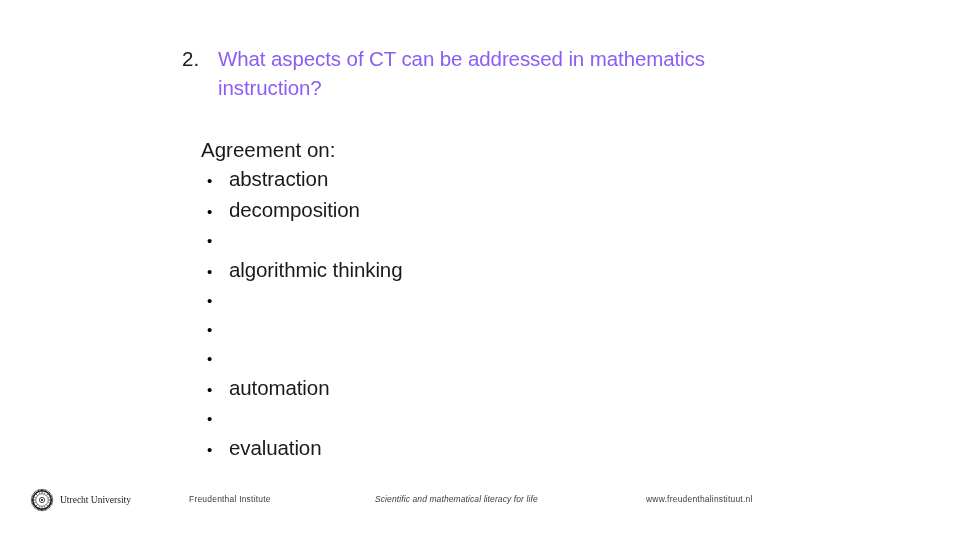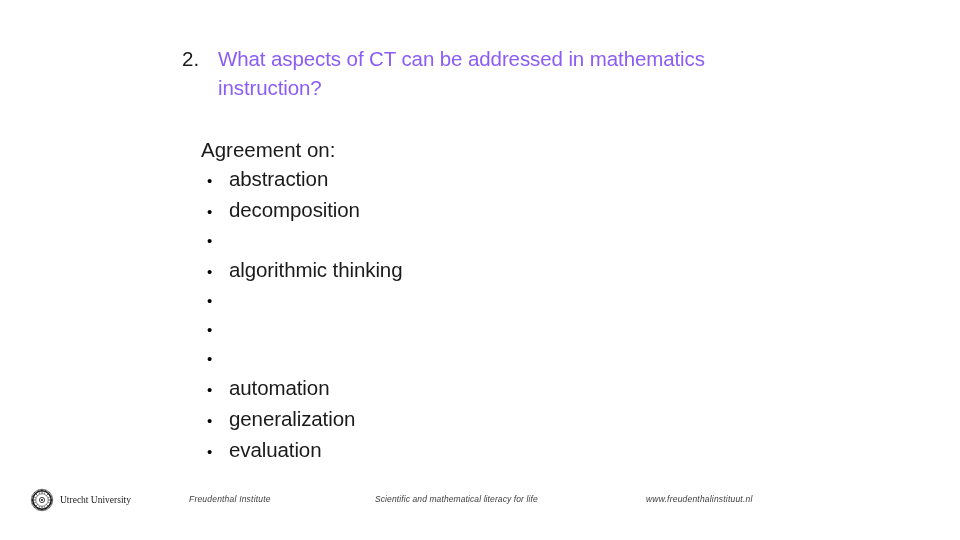--- a/index.html
+++ b/index.html
@@ -124,21 +124,20 @@
     color: #1a1a1a;
     white-space: nowrap;
   }
   .footer-item {
     position: absolute;
     font-size: 8.5px;
     line-height: 11px;
     color: #3d3d3d;
     white-space: nowrap;
     font-weight: 400;
-    font-style: italic;
   }
   .footer-institute {
     left: 189px;
     top: 14px;
     letter-spacing: 0.2px;
   }
   .footer-tagline {
     left: 375px;
     top: 14px;
     font-style: italic;
@@ -192,21 +191,20 @@
       </li>
       <li>
         <span class="bullet-mark">•</span>
       </li>
       <li>
         <span class="bullet-mark">•</span>
         <span class="bullet-text">automation</span>
       </li>
       <li>
         <span class="bullet-mark">•</span>
-        <span class="bullet-text">generalization</span>
       </li>
       <li>
         <span class="bullet-mark">•</span>
         <span class="bullet-text">evaluation</span>
       </li>
     </ul>
   </div>
 
   <div class="footer">
 

